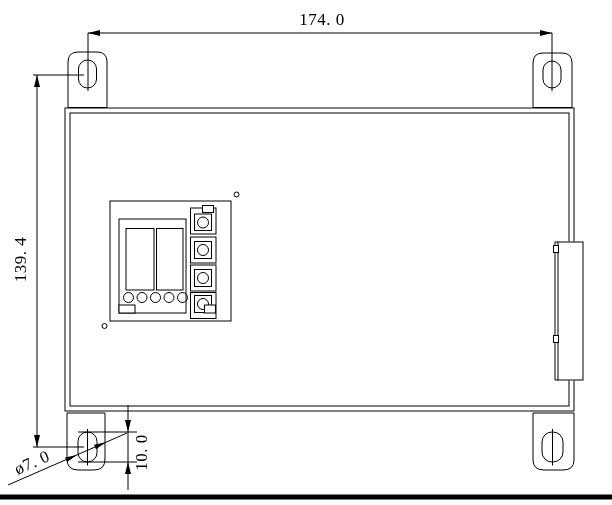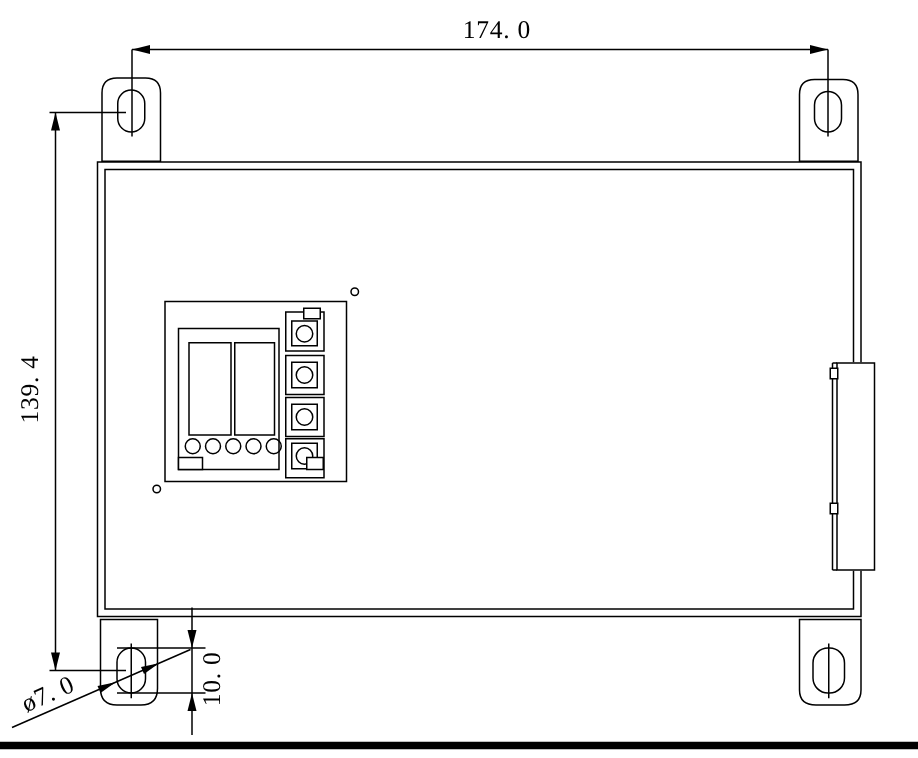--- a/index.html
+++ b/index.html
@@ -132,21 +132,21 @@
 
   <g>
     <line class="ln" x1="8" y1="485" x2="127" y2="433"></line>
     <polygon class="arrow" points="77,454.9 67,462 65,457.4"></polygon>
     <polygon class="arrow" points="106,442.2 96,449.3 94,444.7"></polygon>
   </g>
 
   <rect class="bar" x="0" y="494.5" width="612" height="5"></rect>
 </svg>
 
-<span class="dimtext" style="left:290px;top:11px;text-align:right;">174. 0</span>
+<span class="dimtext" style="left:290px;top:11px;">174. 0</span>
 
 <span class="dimtext rot90" style="left:-12px;top:251px;">139. 4</span>
 
 <span class="dimtext rot90" style="left:109px;top:444px;">10. 0</span>
 
 <span class="dimtext rot24" style="left:0px;top:454px;">ø7. 0</span>
 
 </div>
 
 </body></html>

